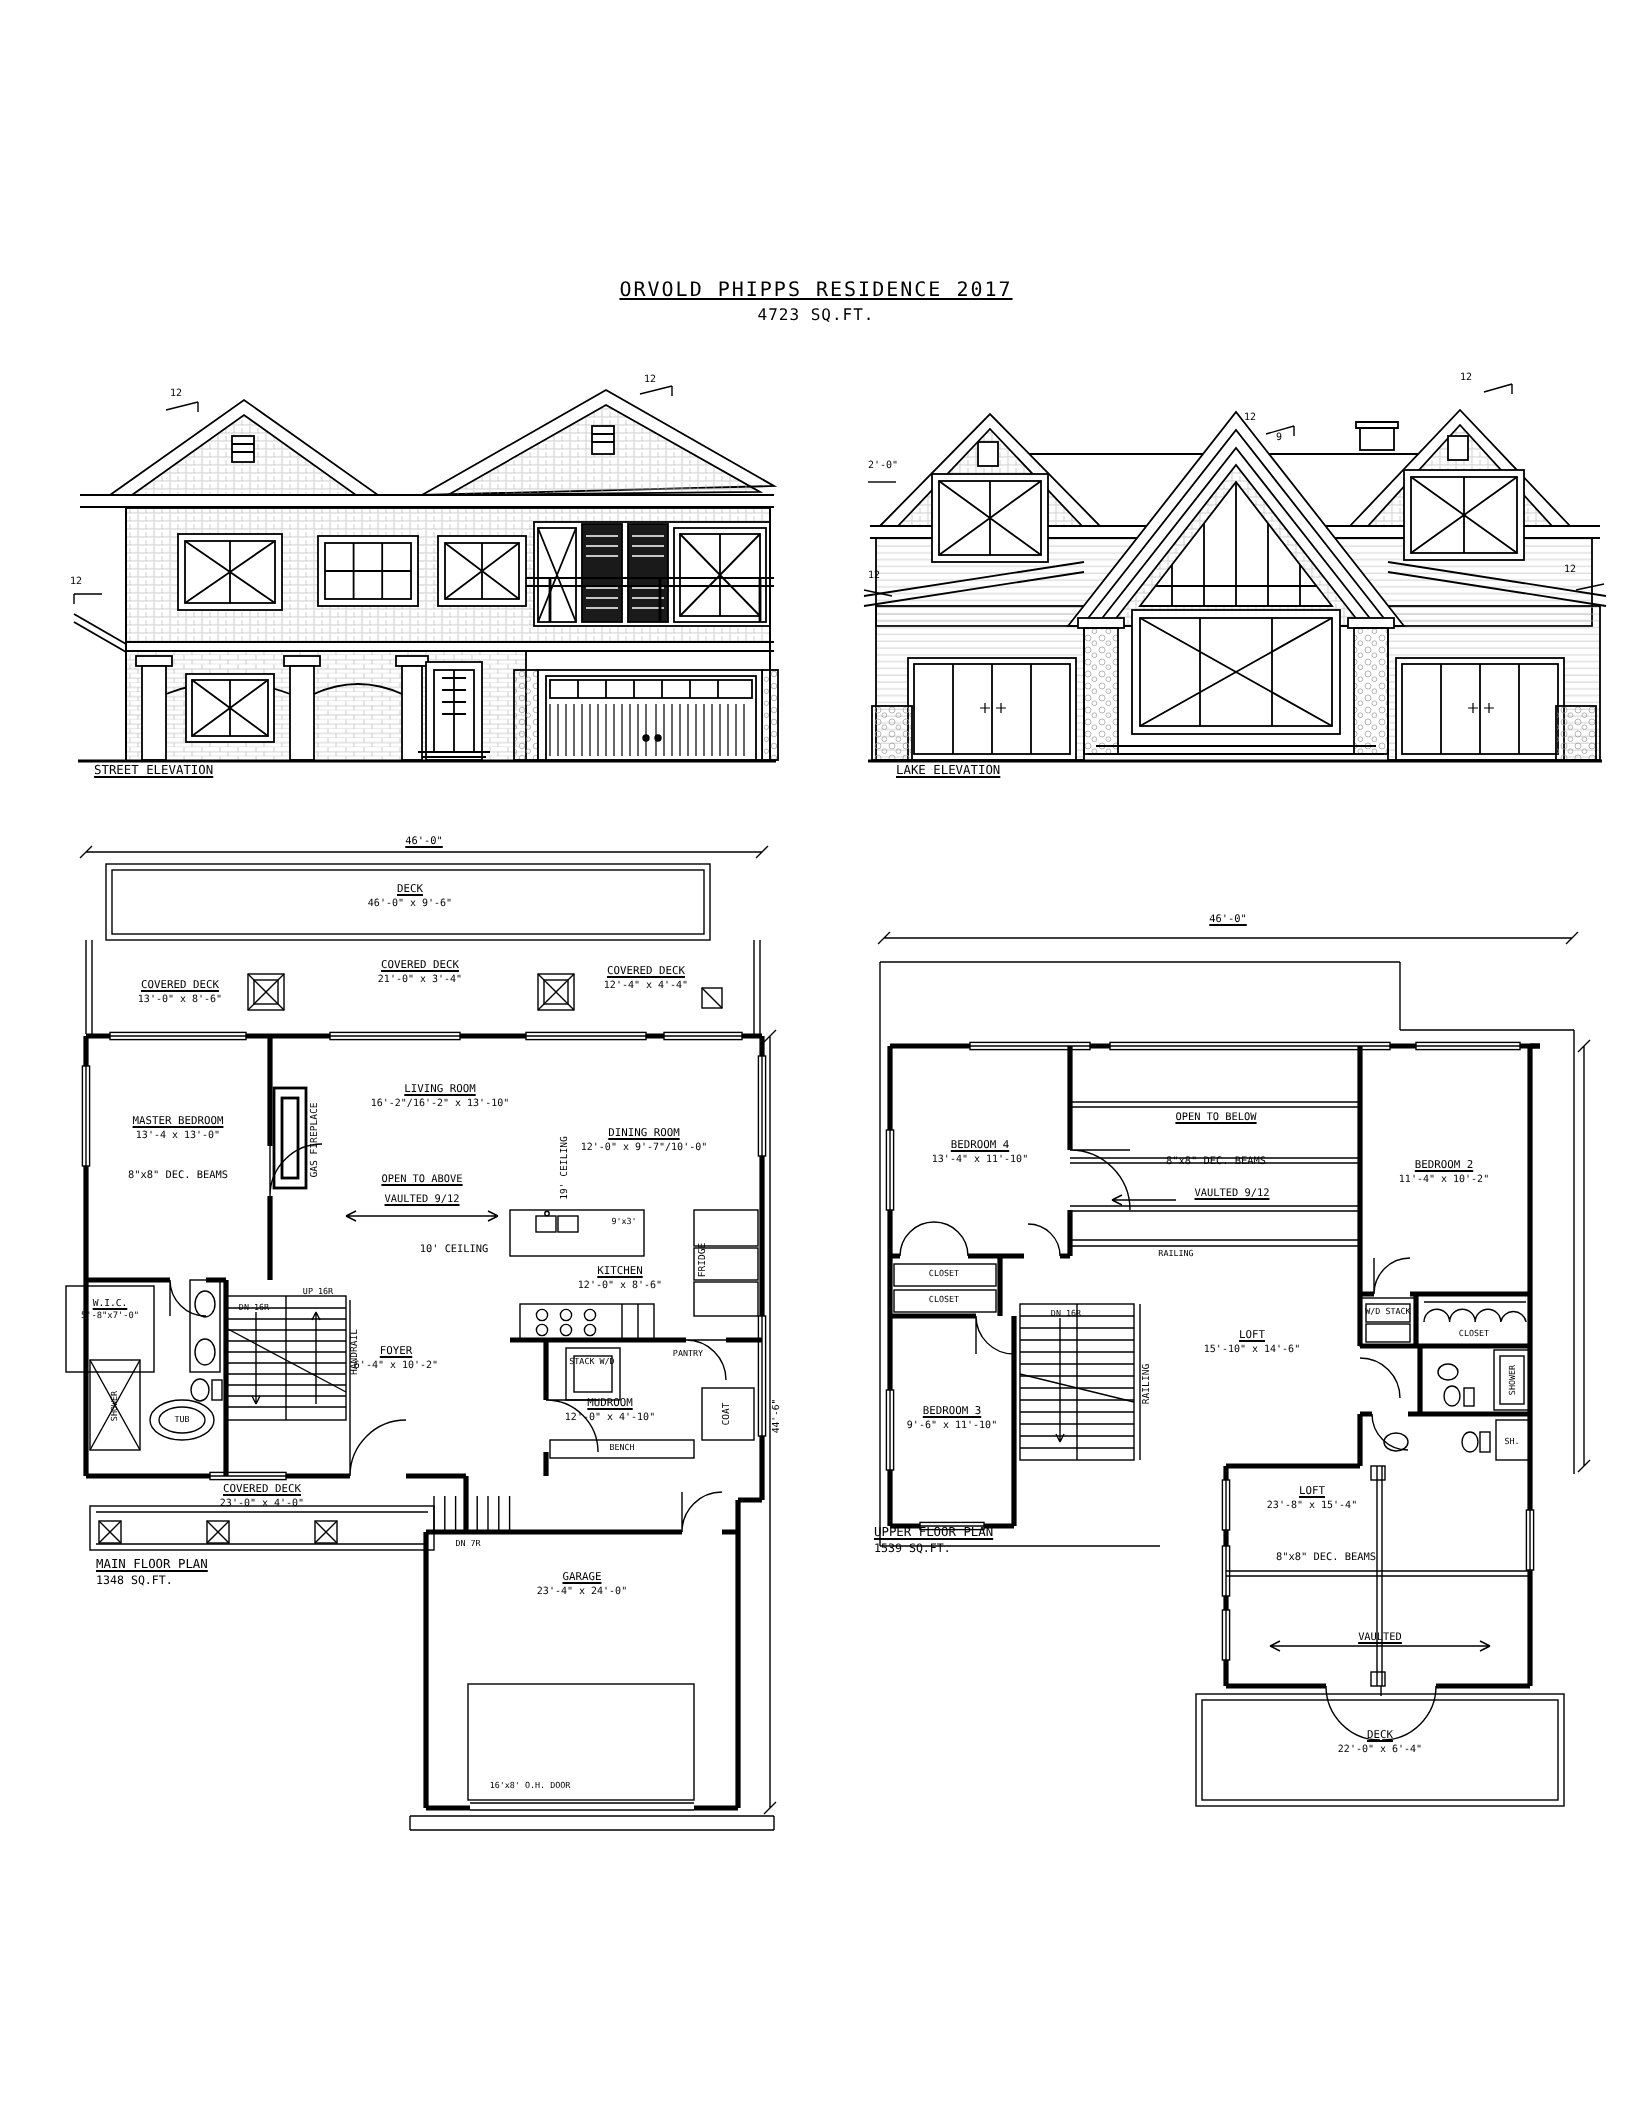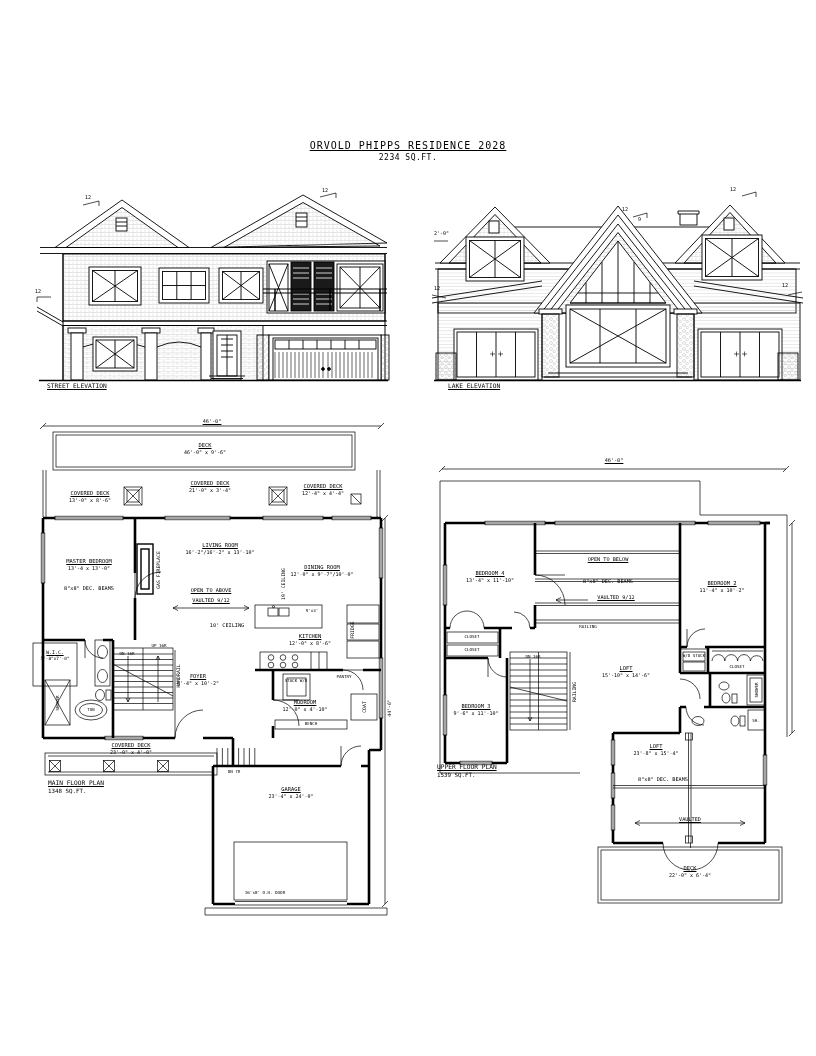--- a/index.html
+++ b/index.html
@@ -21,22 +21,22 @@
   
   .cap{position:absolute;white-space:nowrap;font-size:6.2px;text-decoration:underline;}
   .cap2{position:absolute;white-space:nowrap;font-size:5.8px;}
   .pitch{position:absolute;white-space:nowrap;font-size:5px;}
   .sheet-title{position:absolute;left:50%;transform:translateX(-50%);top:140px;font-size:10px;letter-spacing:1px;text-decoration:underline;font-family:"DejaVu Sans Mono","Liberation Mono",monospace;}
   .sheet-sub{position:absolute;left:50%;transform:translateX(-50%);top:153px;font-size:8px;letter-spacing:.5px;}
 </style>
 </head>
 <body>
 
-<div class="sheet-title">ORVOLD PHIPPS RESIDENCE 2028</div>
-<div class="sheet-sub">2234 SQ.FT.</div>
+<div class="sheet-title">ORVOLD PHIPPS RESIDENCE 2017</div>
+<div class="sheet-sub">4723 SQ.FT.</div>
 
 <div class="drawing" style="left:35px;top:185px;width:355px;height:205px">
 <svg width="355" height="205" viewBox="0 0 355 205">
   <defs>
     <pattern id="shg1" width="8" height="4" patternUnits="userSpaceOnUse">
       <path d="M0,3.5 H8 M2,0 V3.5 M6,1 V3.5" stroke="#b9b9b9" stroke-width="0.35" fill="none"></path>
     </pattern>
     <pattern id="brk1" width="9" height="4.6" patternUnits="userSpaceOnUse">
       <path d="M0,2.3 H9 M0,4.6 H9 M3,0 V2.3 M7,2.3 V4.6" stroke="#b9b9b9" stroke-width="0.35" fill="none"></path>
     </pattern>

